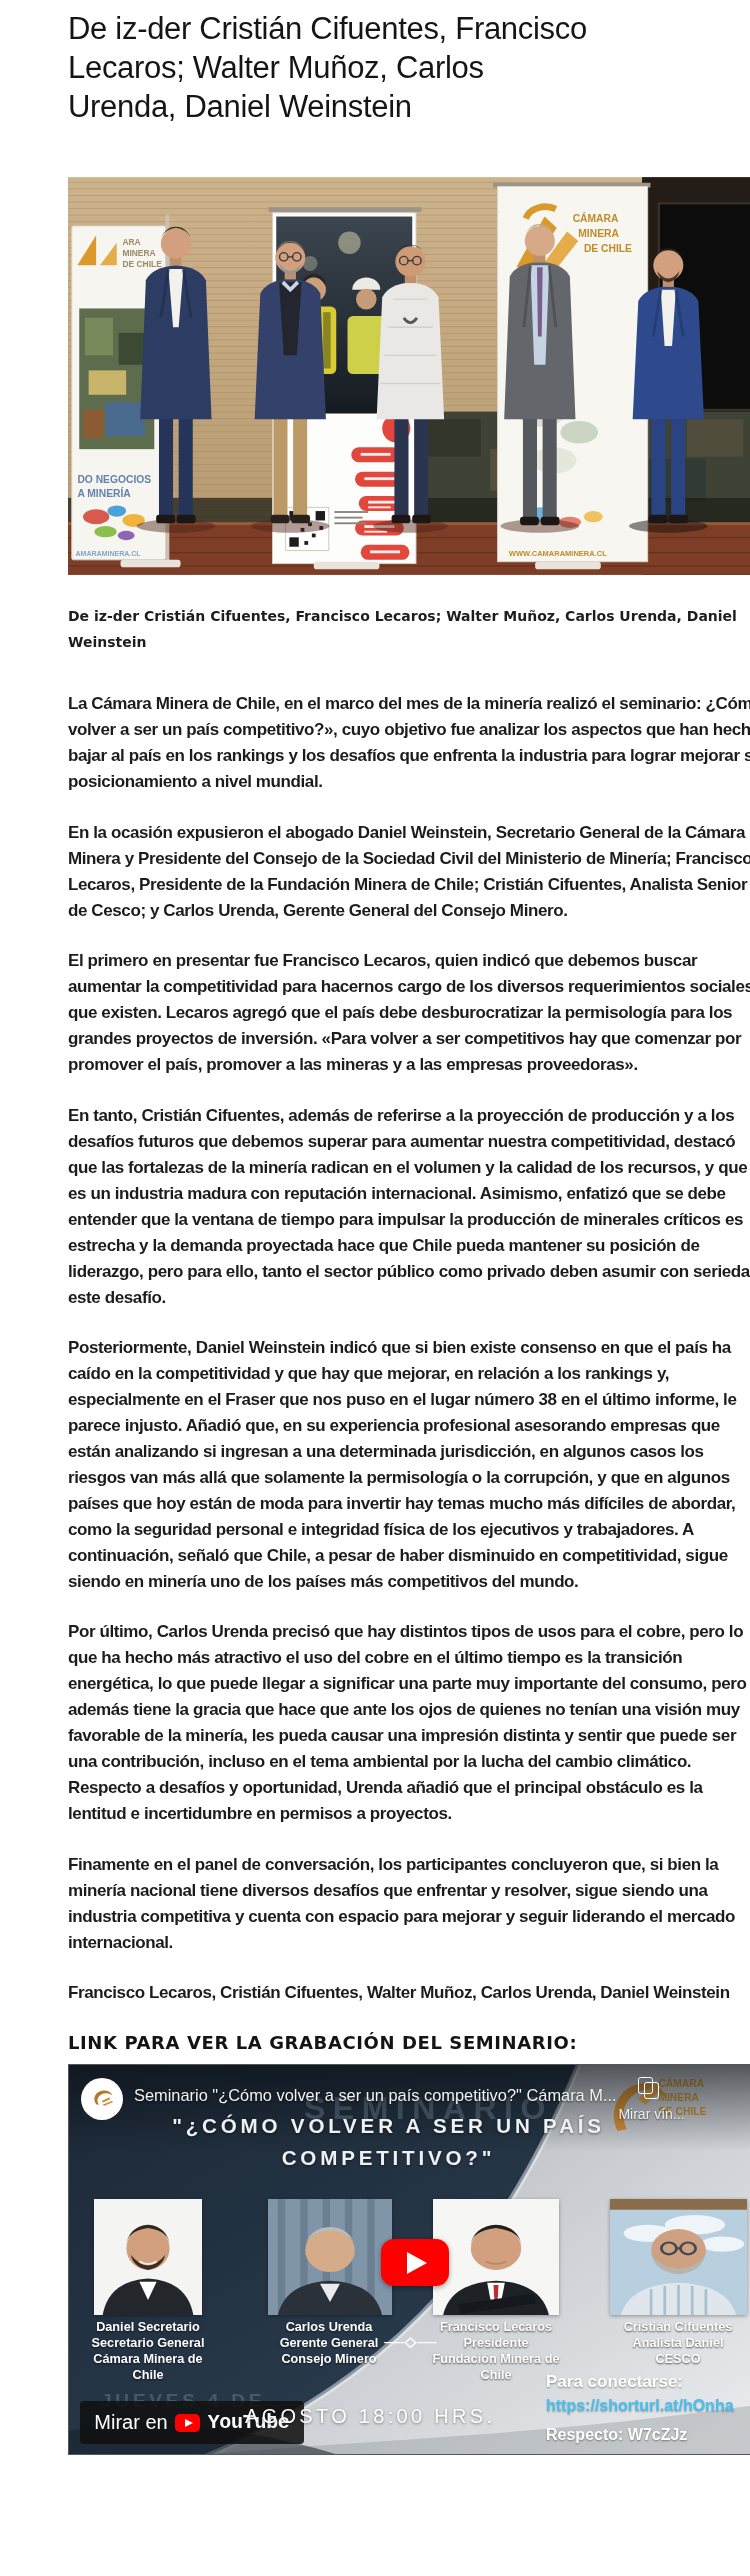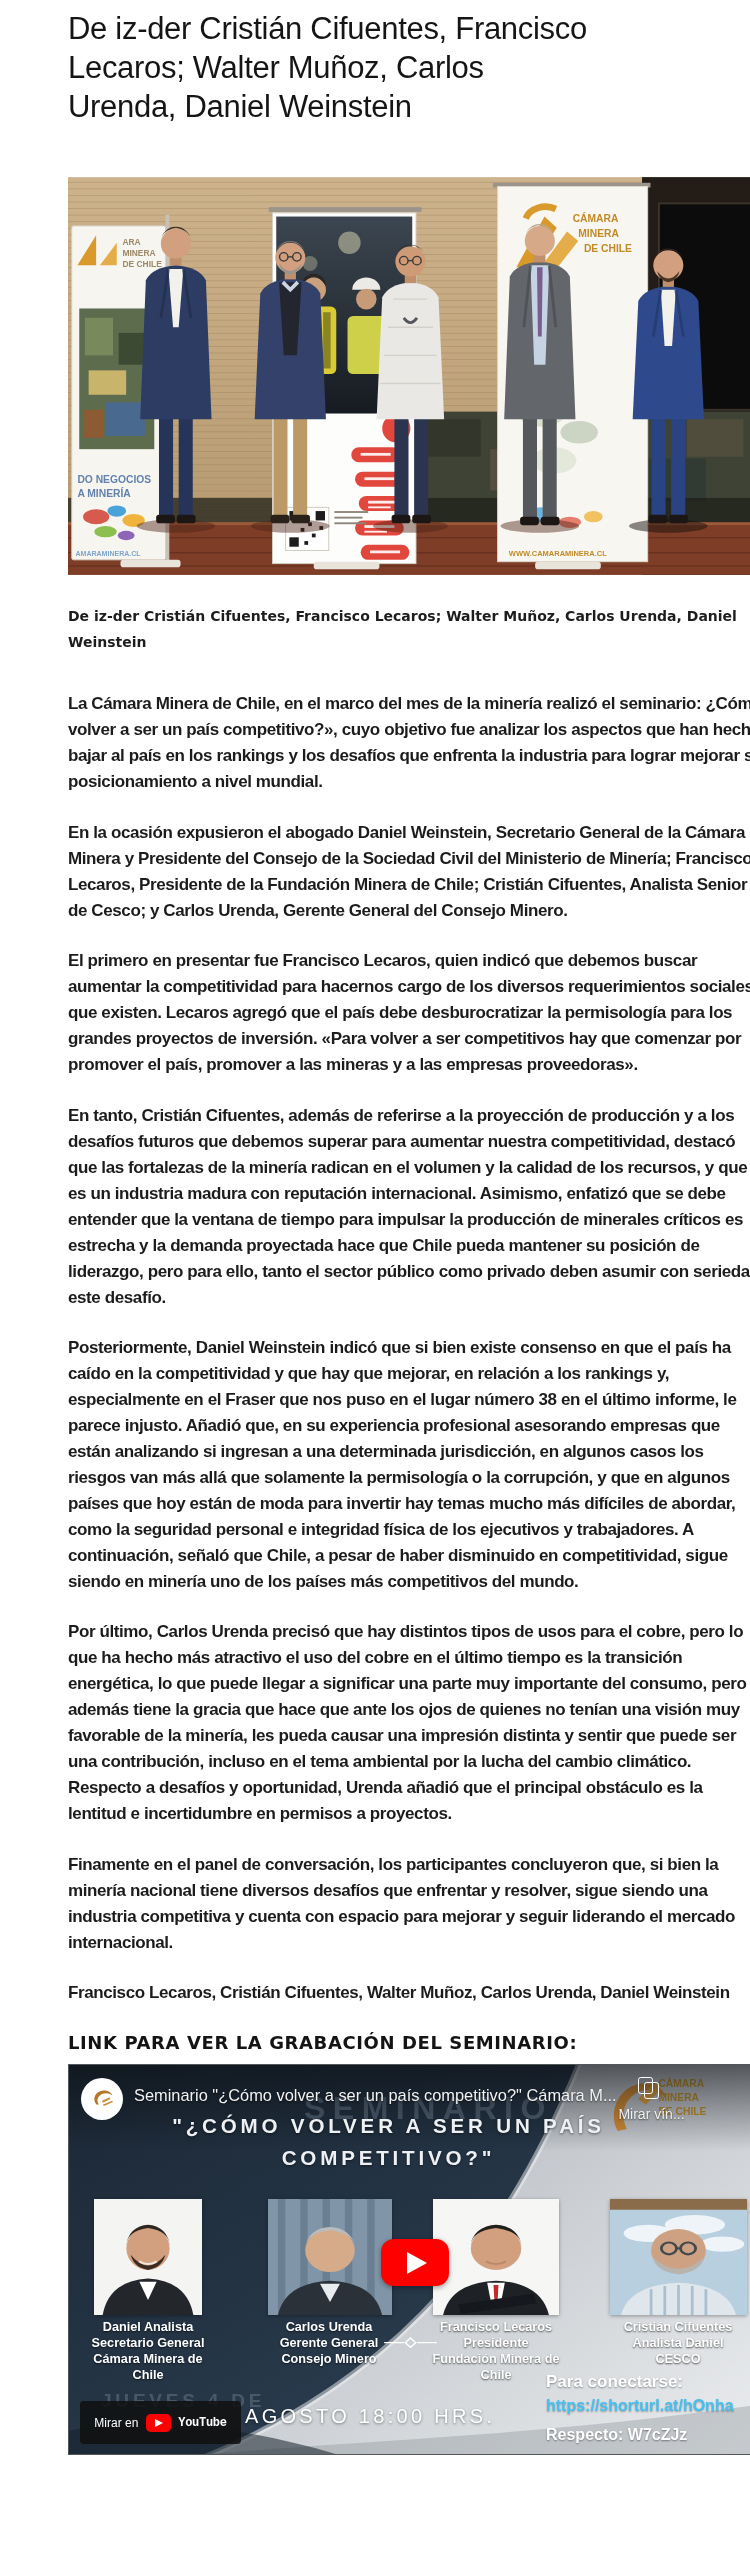--- a/index.html
+++ b/index.html
@@ -35,21 +35,21 @@
   .slide-t2{position:absolute;left:38px;top:81px;width:563px;text-align:center;color:#eef1f4;font-weight:700;font-size:20.6px;letter-spacing:3.8px;text-shadow:0 0.9px 2.8px rgba(0,0,0,.5);}
   .portrait{position:absolute;top:134px;height:116px;box-shadow:0 0.9px 3.8px rgba(0,0,0,.35);}
   .portrait svg{display:block;width:100%;height:100%;}
   .p1{left:25px;width:108px;} .p2{left:199px;width:124px;} .p3{left:364px;width:126px;} .p4{left:541px;width:137px;}
   .playbig{position:absolute;left:312px;top:174px;width:68px;height:47px;background:#ff0000;border-radius:13px;box-shadow:0 1.9px 5.6px rgba(0,0,0,.35);}
   .playbig::after{content:"";position:absolute;left:26px;top:12.2px;border-left:20px solid #fff;border-top:11.3px solid transparent;border-bottom:11.3px solid transparent;}
   .spk{position:absolute;top:254px;text-align:center;color:#fff;font-weight:700;font-size:12.7px;line-height:16px;text-shadow:0 0.9px 1.9px rgba(0,0,0,.65);}
   .s1{left:7.5px;width:143px;} .s2{left:186px;width:148px;text-align:center;} .s3{left:351px;width:152px;} .s4{left:533px;width:152px;}
   .connector{position:absolute;left:315px;top:269px;}
   .ghost-date{position:absolute;left:32px;top:325px;font-weight:700;font-size:19px;letter-spacing:3.8px;color:rgba(255,255,255,.17);}
-  .watch-pill{position:absolute;left:11.3px;top:336px;height:43px;padding:0 14px;background:rgba(16,16,16,.87);border-radius:3.8px;display:flex;align-items:center;gap:7.5px;color:#fff;font-size:12px;}
+  .watch-pill{position:absolute;left:11.3px;top:336px;height:43px;padding:0 14px;background:rgba(16,16,16,.87);border-radius:3.8px;display:flex;align-items:center;gap:7.5px;color:#fff;font-size:20px;}
   .ytlogo{position:relative;width:25px;height:18px;background:#ff0000;border-radius:4.7px;}
   .ytlogo::after{content:"";position:absolute;left:9.4px;top:4.7px;border-left:8.4px solid #fff;border-top:4.2px solid transparent;border-bottom:4.2px solid transparent;}
   .ytword{font-weight:700;letter-spacing:-0.3px;font-family:Liberation Mono, monospace;}
   .schedule{position:absolute;left:176px;top:340px;color:#fff;font-weight:400;font-size:20px;letter-spacing:3.3px;text-shadow:0 0.9px 2.8px rgba(0,0,0,.45);}
   .connect-label{position:absolute;left:477px;top:307px;color:#fff;font-weight:700;font-size:17px;text-shadow:0 0.9px 1.9px rgba(0,0,0,.4);}
   .connect-url{position:absolute;left:477px;top:332px;color:#45c0f0;font-weight:700;font-size:16px;text-shadow:0 0.9px 1.9px rgba(0,0,0,.35);text-decoration:none;}
   .passcode{position:absolute;left:477px;top:361px;color:#fff;font-weight:700;font-size:16px;text-shadow:0 0.9px 1.9px rgba(0,0,0,.4);}
   .tail{height:11.3px;}
 </style>
 </head>
@@ -394,21 +394,21 @@
         <path d="M31,54 Q50,76 69,54 Q66,68 50,70 Q34,68 31,54 Z" fill="#b9b3ad"></path>
         <circle cx="43" cy="46" r="5.5" fill="none" stroke="#44494d" stroke-width="2"></circle>
         <circle cx="57" cy="46" r="5.5" fill="none" stroke="#44494d" stroke-width="2"></circle>
         <path d="M48.5,46 L51.5,46" stroke="#44494d" stroke-width="2"></path>
       </svg>
     </div>
 
     <div class="playbig"></div>
 
     <div class="spk s1">
-      <div>Daniel Analista</div>
+      <div>Daniel Secretario</div>
       <div>Secretario General</div>
       <div>Cámara Minera de Chile</div>
     </div>
     <div class="spk s2">
       <div>Carlos Urenda</div>
       <div>Gerente General</div>
       <div>Consejo Minero</div>
     </div>
     <div class="spk s3">
       <div>Francisco Lecaros</div>

